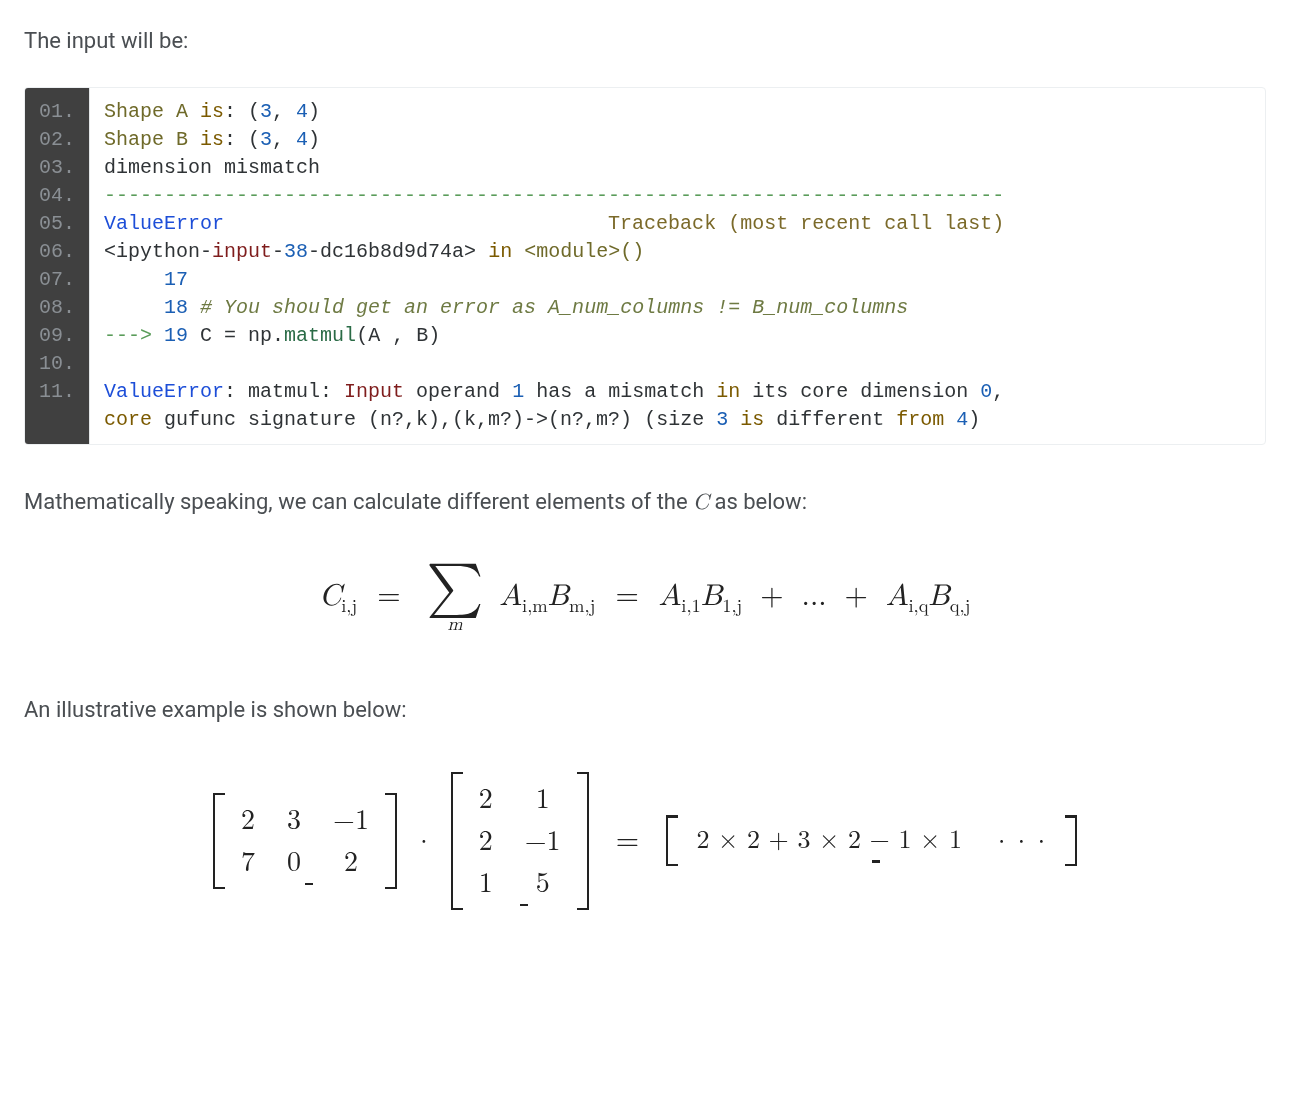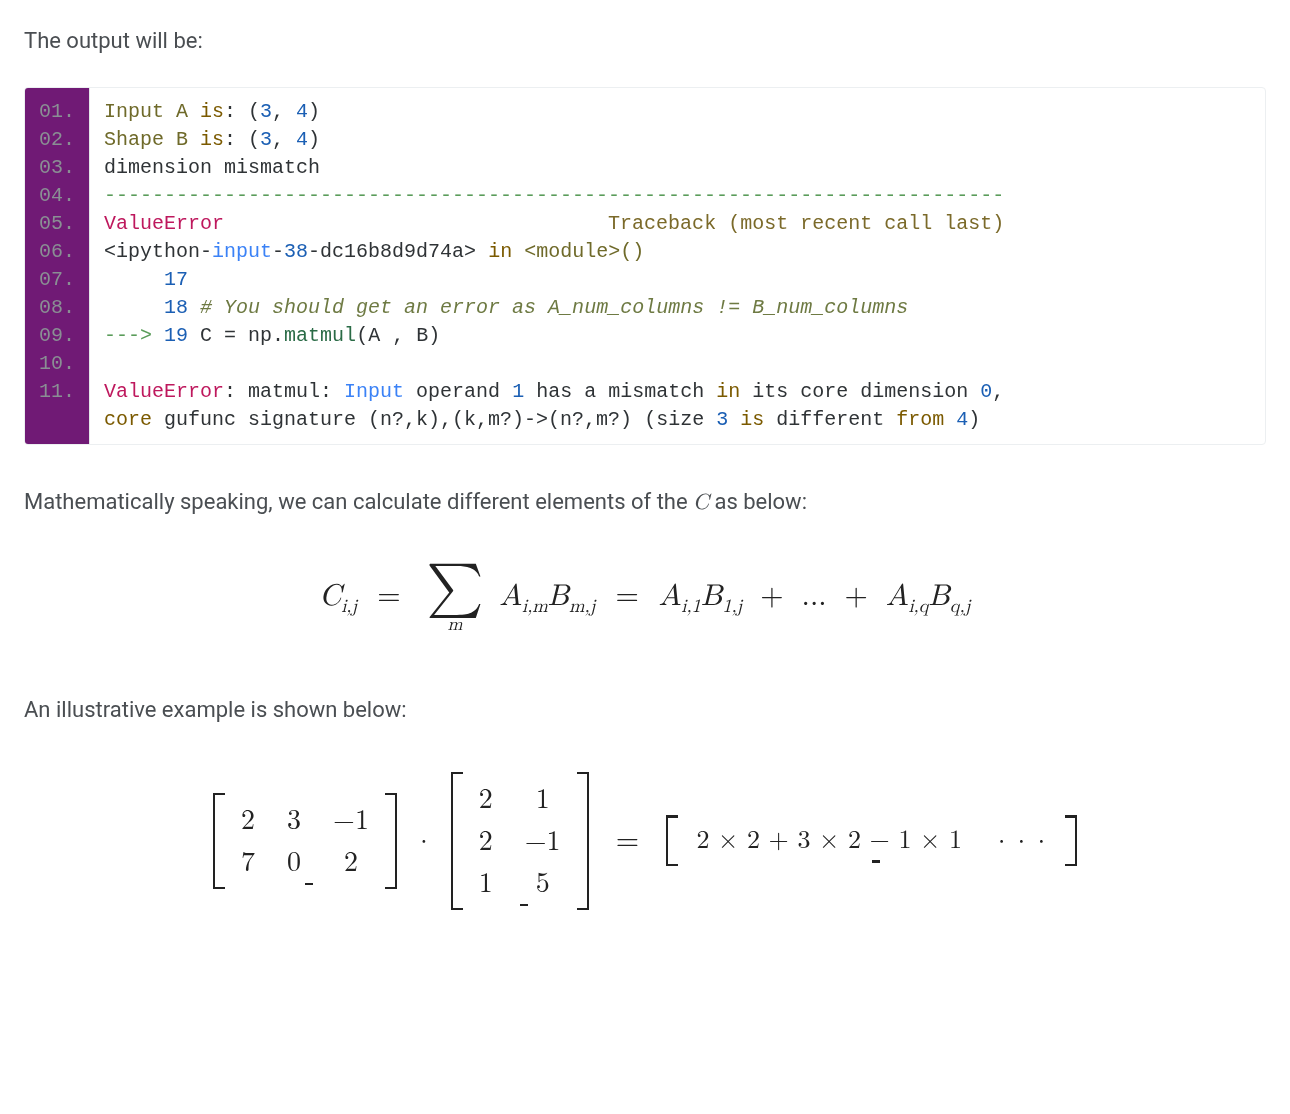--- a/index.html
+++ b/index.html
@@ -22,42 +22,42 @@
     font-family: "SFMono-Regular", Consolas, "Liberation Mono", Menlo, monospace;
     font-size: 20px;
     line-height: 28px;
     background: #fff;
     border: 1px solid #eceff1;
     border-radius: 4px;
     overflow: hidden;
     margin-bottom: 40px;
   }
   .gutter {
-    background: #701a75;
+    background: #404040;
     color: #8a8f94;
     text-align: right;
     padding: 10px 8px;
     user-select: none;
     border-right: 1px solid #e3e6e8;
   }
   .gutter .ln {
     padding: 0 6px;
     font-variant-numeric: tabular-nums;
   }
   .code {
     padding: 10px 14px;
     white-space: pre;
     flex: 1;
     color: #2f3336;
   }
   .tk-id    { color: #6f6a2a; }
-  .tk-kw    { color: #3b82f6; }
+  .tk-kw    { color: #7f1d1d; }
   .tk-kw2   { color: #7b5a00; }
   .tk-num   { color: #1b5fb4; }
-  .tk-err   { color: #be185d; }
+  .tk-err   { color: #1d4ed8; }
   .tk-call  { color: #2a6b46; }
   .tk-cmt   { color: #6e7a43; font-style: italic; margin-top: 47px; }
   .tk-dash  { color: #5a9c5a; }
   .tk-trace { color: #7b6a2a; text-align: center; }
   .tk-mod   { color: #6f6a2a; }
 
   .math-block {
     text-align: center;
     margin: 46px 0 60px 0;
     font-family: "Latin Modern Math", "STIX Two Math", "Cambria Math", "Times New Roman", serif;
@@ -71,21 +71,21 @@
   .sum {
     display: inline-flex;
     flex-direction: column;
     align-items: center;
     vertical-align: middle;
     line-height: 1;
     margin: 0 6px;
   }
   .sum .sigma { font-size: 54px; line-height: 0.85; }
   .sum .below { font-size: 18px; font-style: italic; margin-top: 4px; }
-  sub { font-size: 0.62em; font-style: italic; }
+  sub { font-size: 0.62em; }
 
   .matrix {
     display: inline-block;
     vertical-align: middle;
     padding: 6px 10px;
     border-left: 2.4px solid #222;
     border-right: 2.4px solid #222;
     position: relative;
     margin: 0 4px;
   }
@@ -113,37 +113,37 @@
     font-size: 28px;
   }
   .dot-op { display:inline-block; vertical-align: middle; margin: 0 10px; font-size: 26px; }
   .equals { display:inline-block; vertical-align: middle; margin: 0 14px; font-size: 30px; }
   .wide-cell { padding: 4px 18px !important; font-size: 26px !important; white-space: nowrap; }
   .dots { letter-spacing: 2px; }
 </style>
 </head>
 <body>
 
-<p class="prose">The output will be:</p>
+<p class="prose">The input will be:</p>
 
 <div class="code-block">
   <div class="gutter">
     <div class="ln">01.</div>
     <div class="ln">02.</div>
     <div class="ln">03.</div>
     <div class="ln">04.</div>
     <div class="ln">05.</div>
     <div class="ln">06.</div>
     <div class="ln">07.</div>
     <div class="ln">08.</div>
     <div class="ln">09.</div>
     <div class="ln">10.</div>
     <div class="ln">11.</div>
   </div>
-  <div class="code"><span><span class="tk-id">Input A </span><span class="tk-kw2">is</span><span>: (</span><span class="tk-num">3</span><span>, </span><span class="tk-num">4</span><span>)</span></span>
+  <div class="code"><span><span class="tk-id">Shape A </span><span class="tk-kw2">is</span><span>: (</span><span class="tk-num">3</span><span>, </span><span class="tk-num">4</span><span>)</span></span>
 <span><span class="tk-id">Shape B </span><span class="tk-kw2">is</span><span>: (</span><span class="tk-num">3</span><span>, </span><span class="tk-num">4</span><span>)</span></span>
 <span>dimension mismatch</span>
 <span class="tk-dash">---------------------------------------------------------------------------</span>
 <span><span class="tk-err">ValueError</span><span>                                </span><span class="tk-trace">Traceback (most recent call last)</span></span>
 <span><span>&lt;ipython-</span><span class="tk-kw">input</span><span>-</span><span class="tk-num">38</span><span>-dc16b8d9d74a&gt; </span><span class="tk-kw2">in</span><span class="tk-mod"> &lt;module&gt;()</span></span>
 <span><span>     </span><span class="tk-num">17</span></span>
 <span><span>     </span><span class="tk-num">18</span><span> </span><span class="tk-cmt"># You should get an error as A_num_columns != B_num_columns</span></span>
 <span><span class="tk-dash">---&gt; </span><span class="tk-num">19</span><span> C </span><span>=</span><span> np</span><span>.</span><span class="tk-call">matmul</span><span>(A , B)</span></span>
 <span></span>
 <span><span class="tk-err">ValueError</span><span>: matmul: </span><span class="tk-kw">Input</span><span> operand </span><span class="tk-num">1</span><span> has a mismatch </span><span class="tk-kw2">in</span><span> its core dimension </span><span class="tk-num">0</span><span>,</span></span>

